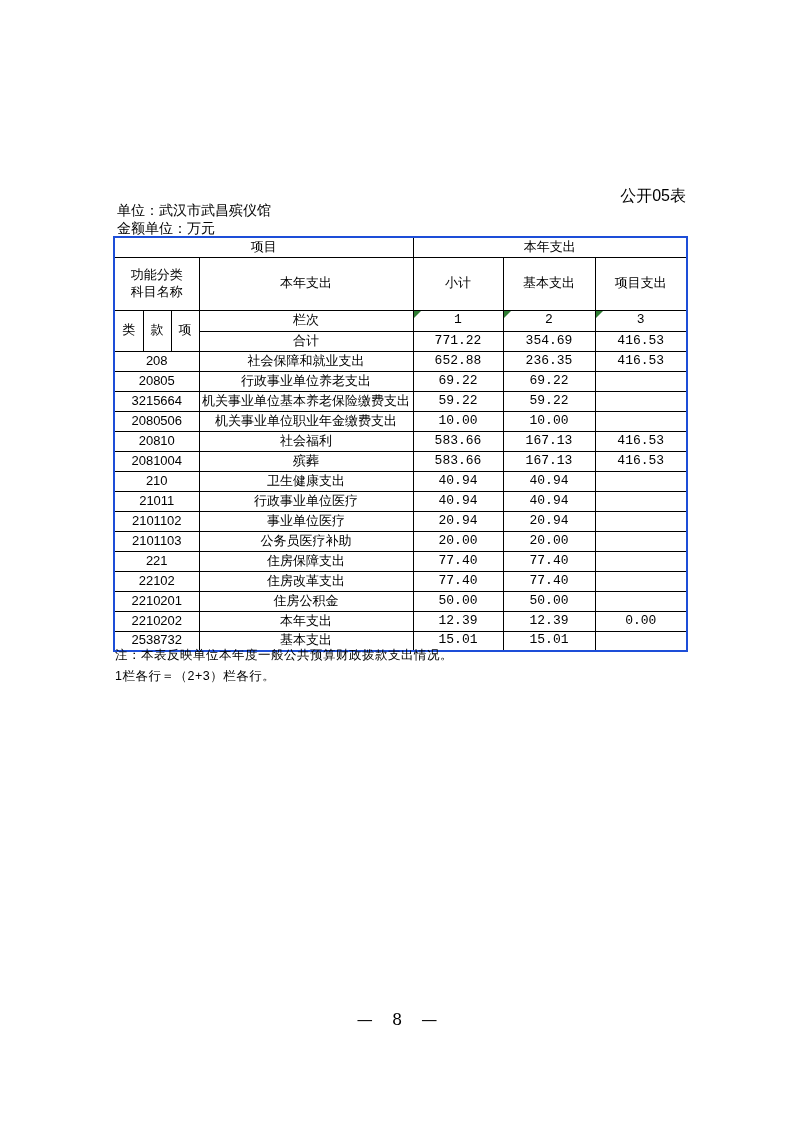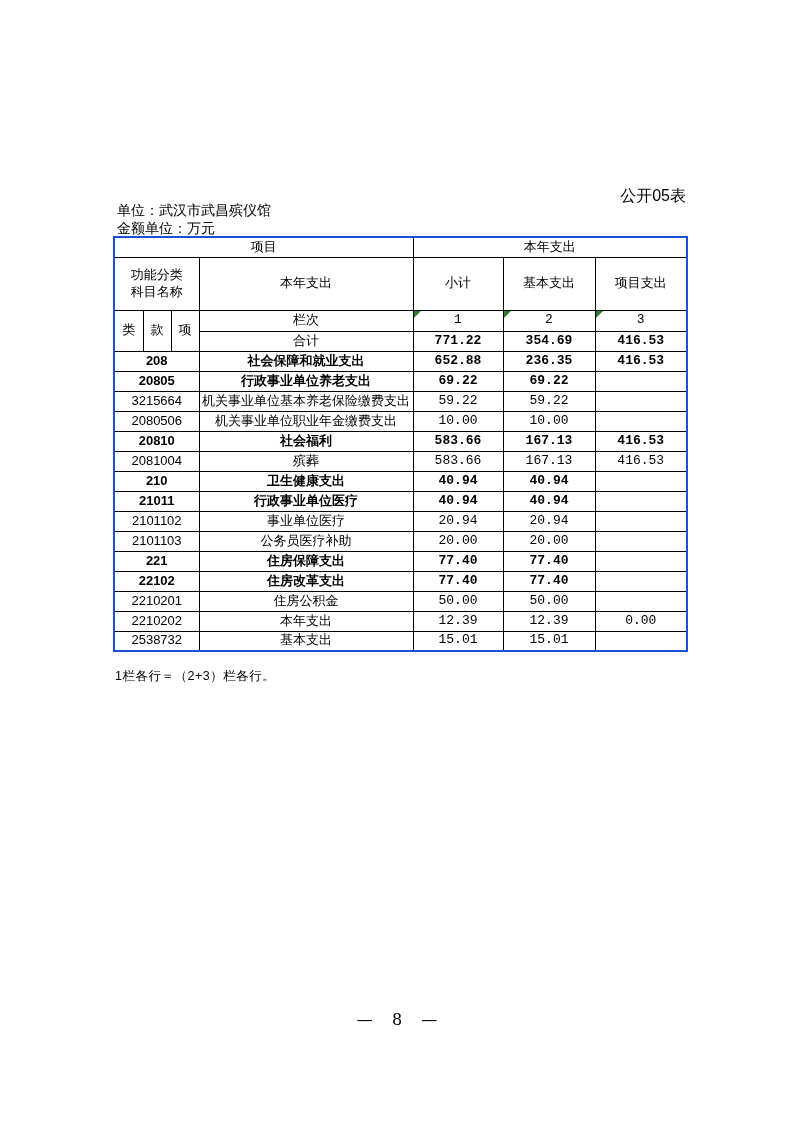--- a/index.html
+++ b/index.html
@@ -39,21 +39,21 @@
   td.code  { text-align:left; padding-left:4px; }
   td.num   { text-align:right; padding-right:5px;
              font-family:"Liberation Mono", monospace; font-size:12.5px; }
   td.colnum{ position:relative;
              font-family:"Liberation Mono", monospace; font-size:12.5px; }
   .tri {
     position:absolute; top:0; left:0; width:0; height:0;
     border-top:7px solid var(--marker-green);
     border-right:7px solid transparent;
   }
-  tr.total-row td.num, tr.bold-row td { font-weight:bold; }
+  tr.total-row td.num, tr.bold-row td { font-weight:normal; }
   .hdr2line div { line-height:1.3; }
   .note {
     position:absolute; left:115px; font-size:12.5px; letter-spacing:0.5px;
   }
   .note1 { top:647px; }
   .note2 { top:668px; }
   .page-number {
     position:absolute; top:1010px; left:0; width:100%; text-align:center;
     font-family:"DejaVu Serif", serif; font-size:16px; word-spacing:14px;
   }
@@ -223,17 +223,18 @@
         <tr class="h20 data-row">
       <td class="code" colspan="3">2538732</td>
       <td class="name">基本支出</td>
       <td class="num">15.01</td>
       <td class="num">15.01</td>
       <td class="num"></td>
     </tr>
       </tbody>
   </table>
 
+  <div class="note note1">注：本表反映单位本年度一般公共预算财政拨款支出情况。</div>
   <div class="note note2">1栏各行＝（2+3）栏各行。</div>
 
   <div class="page-number">— 8 —</div>
 
 </div>
 
 </body></html>

